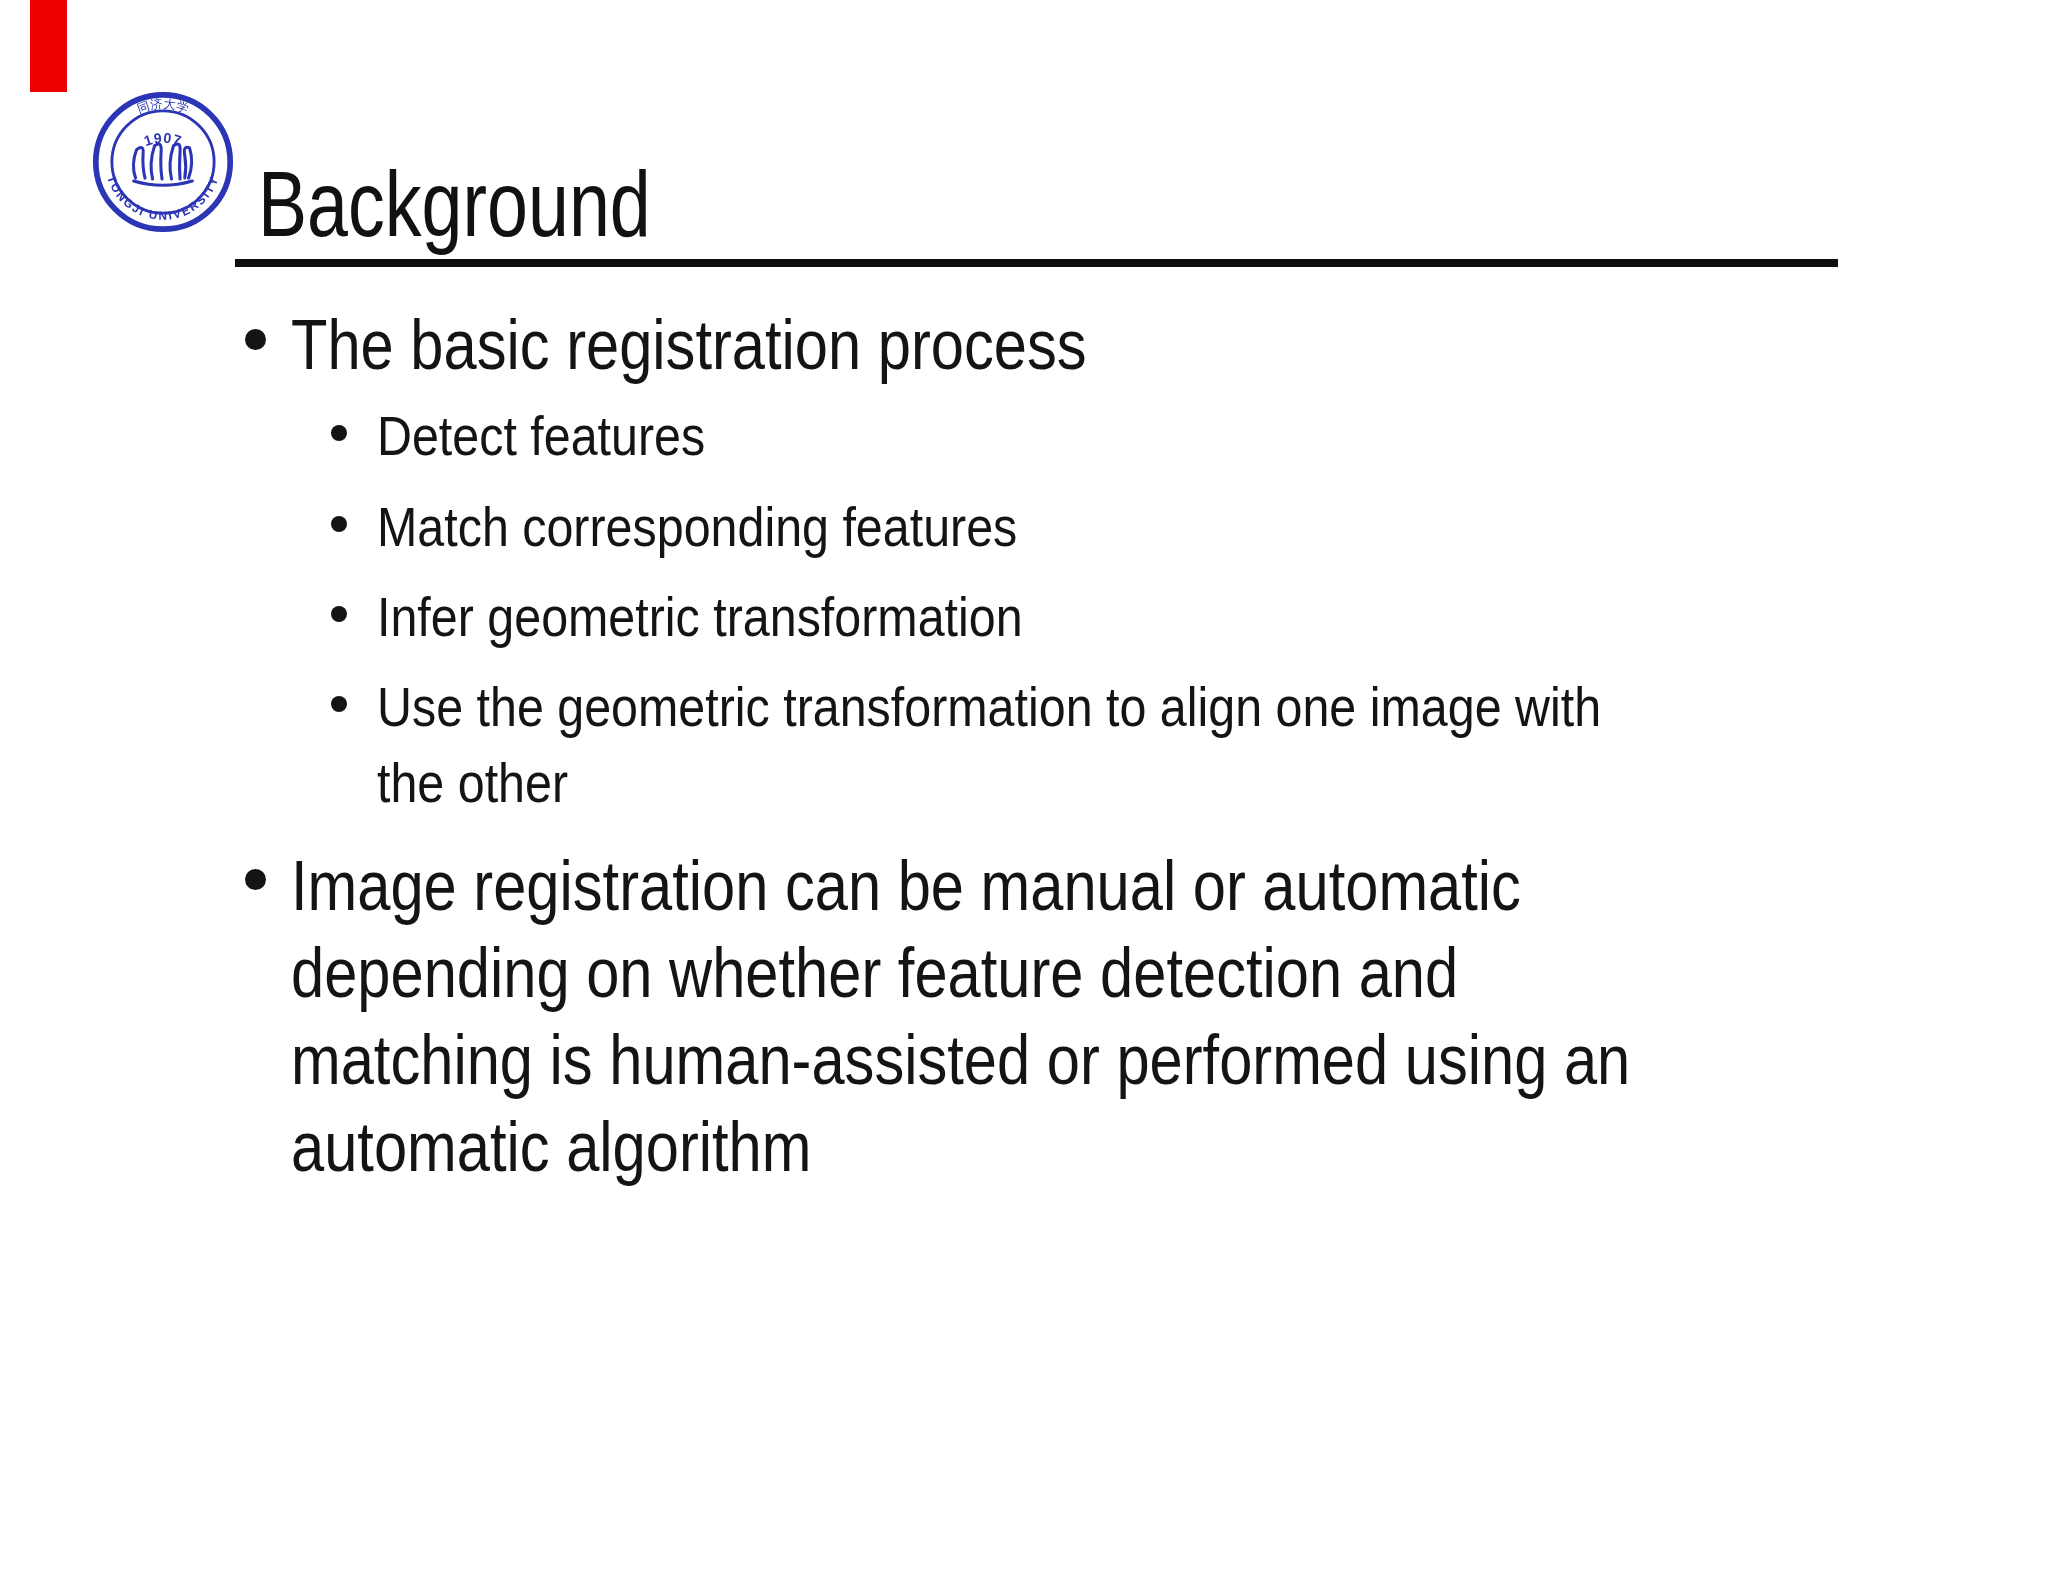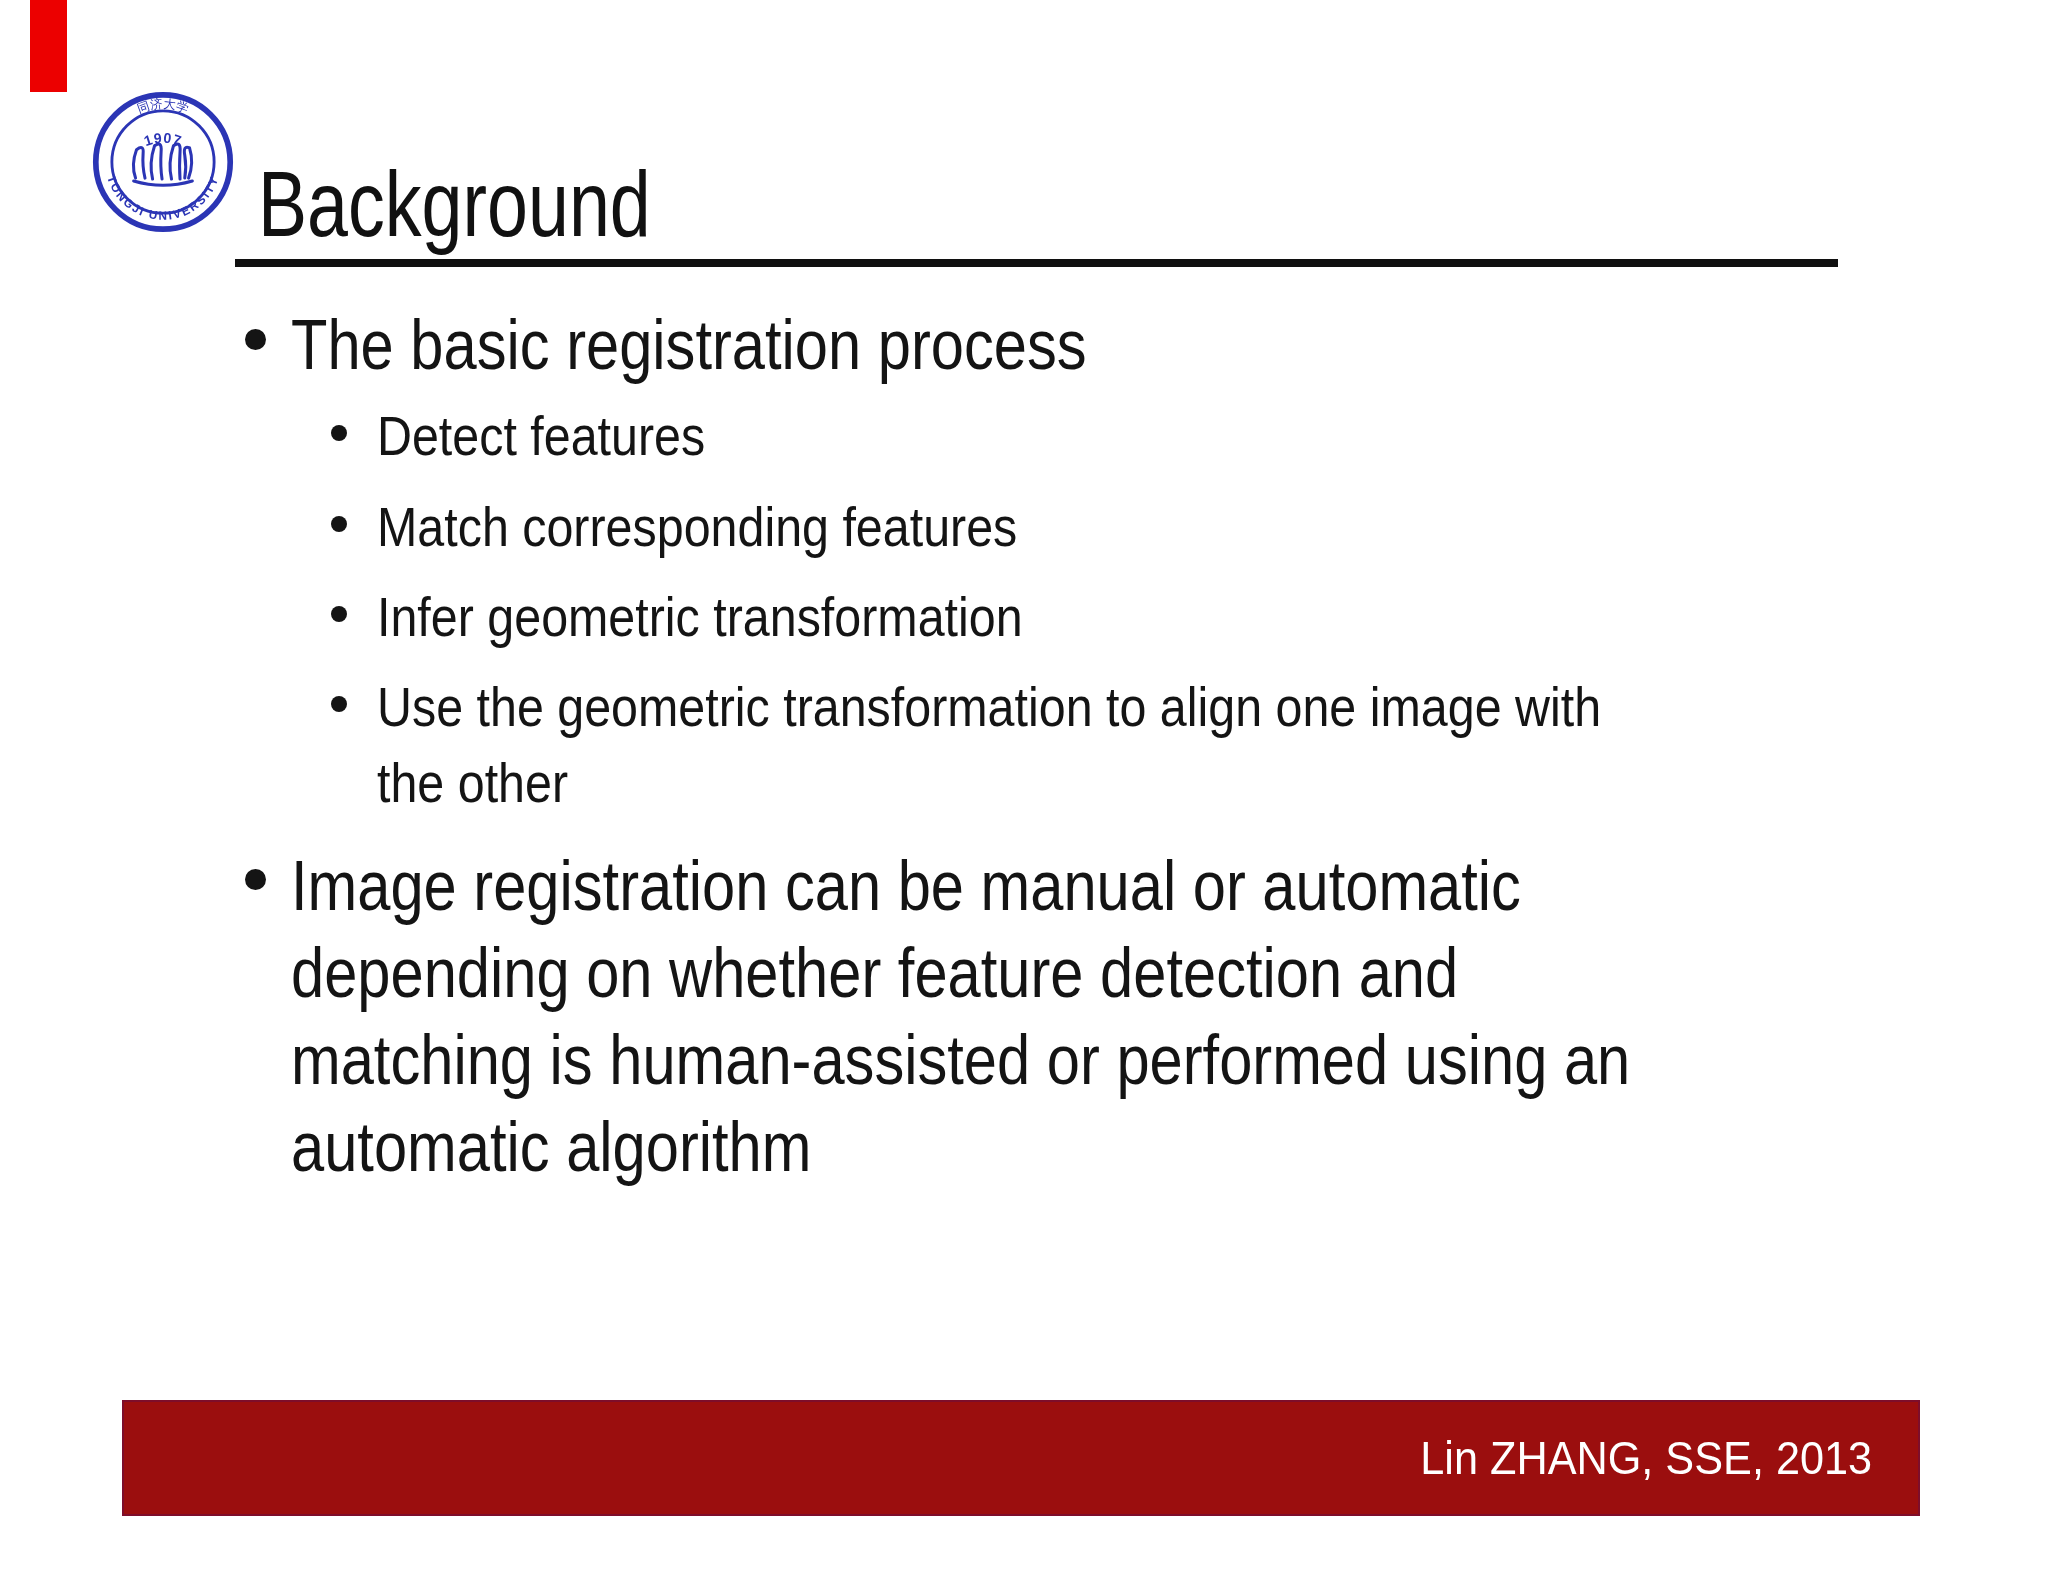--- a/index.html
+++ b/index.html
@@ -97,17 +97,14 @@
   <span class="dot l2" style="left:331px; top:696px;"></span>
   <div class="line l2" style="top:678px;">Use the geometric transformation to align one image with</div>
   <div class="line l2" style="top:754px;">the other</div>
 
   <span class="dot l1" style="left:245px; top:869px;"></span>
   <div class="line l1" style="top:848px;">Image registration can be manual or automatic</div>
   <div class="line l1" style="top:935px;">depending on whether feature detection and</div>
   <div class="line l1" style="top:1022px;">matching is human-assisted or performed using an</div>
   <div class="line l1" style="top:1109px;">automatic algorithm</div>
 
-  <div class="footer-bar" style="background-color: rgb(155, 14, 14);">
-    <span class="footer-credit">Lin ZHANG, SSE, 2013</span>
-  </div>
 
 </div>
 
 </body></html>

